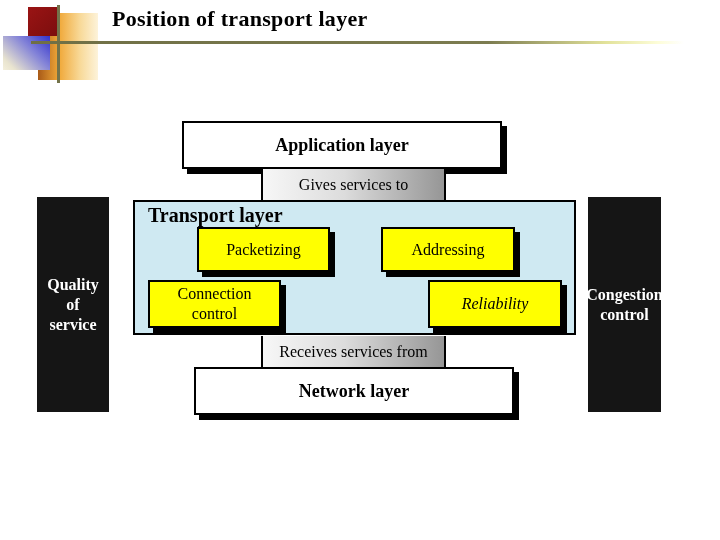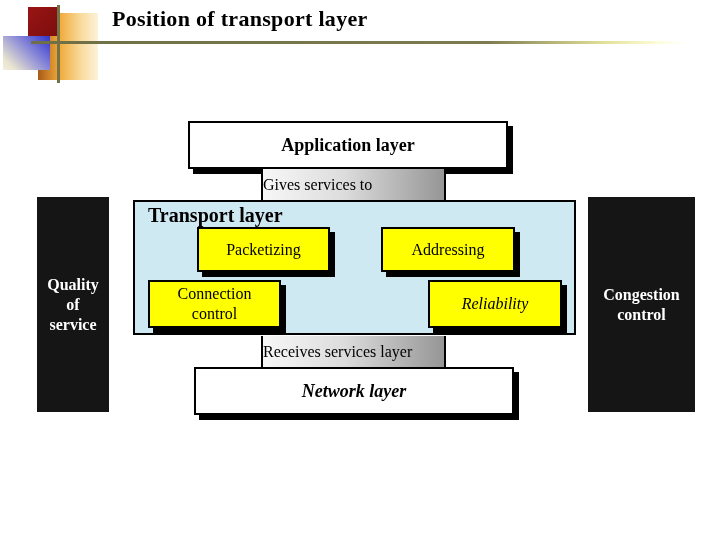--- a/index.html
+++ b/index.html
@@ -36,27 +36,27 @@
     position:absolute;left:112px;top:6px;
     font-size:22px;font-weight:bold;letter-spacing:0.3px;
   }
   
   .layer-box{
     position:absolute;background:#ffffff;border:2px solid #000;
     box-shadow:5px 5px 0 0 #000;
     display:flex;align-items:center;justify-content:center;
     font-weight:bold;font-size:18px;
   }
-  .app-box{left:188px;top:121px;width:316px;height:44px;}
-  .net-box{left:194px;top:367px;width:316px;height:44px;font-style:italic;}
+  .app-box{left:182px;top:121px;width:316px;height:44px;}
+  .net-box{left:194px;top:367px;width:316px;height:44px;}
   .connector{
     position:absolute;width:181px;
     background:linear-gradient(to right,#f7f7f7 0%,#dcdcdc 45%,#969696 100%);
     border-left:2px solid #000;border-right:2px solid #000;
-    display:flex;align-items:center;
+    display:flex;align-items:center;justify-content:center;
     font-size:16px;
   }
   .gives{left:261px;top:169px;height:31px;}
   .receives{left:261px;top:336px;height:31px;}
   .transport-box{
     position:absolute;left:133px;top:200px;width:439px;height:131px;
     background:#cfe9f2;border:2px solid #000;
   }
   .transport-label{
     position:absolute;left:13px;top:2px;
@@ -74,21 +74,21 @@
   .func-connection{left:148px;top:280px;width:129px;height:44px;font-family:Liberation Serif, serif;}
   .func-reliability{left:428px;top:280px;width:130px;height:44px;font-style:italic;}
   .side-box{
     position:absolute;top:197px;height:215px;
     background:#151515;color:#ffffff;
     display:flex;align-items:center;justify-content:center;
     font-weight:bold;font-size:16px;text-align:center;line-height:1.25;
     white-space:pre-line;
   }
   .side-left{left:37px;width:72px;}
-  .side-right{left:588px;width:107px;}
+  .side-right{left:588px;width:73px;}
 </style>
 </head>
 <body>
 
 <div class="slide">
 
   <div class="logo-orange"></div>
   <div class="logo-red"></div>
   <div class="logo-blue"></div>
   <div class="rule-v"></div>
@@ -107,21 +107,21 @@
     <div class="transport-label">Transport layer</div>
   </div>
 
   <div class="func-box func-packetizing">Packetizing</div>
   <div class="func-box func-addressing">Addressing</div>
   <div class="func-box func-connection">Connection
 control</div>
   <div class="func-box func-reliability">Reliability</div>
 
   <div class="connector receives">
-    <span>Receives services layer</span>
+    <span>Receives services from</span>
   </div>
 
   <div class="layer-box net-box">
     <span>Network layer</span>
   </div>
 
   <div class="side-box side-left">Quality
 of
 service</div>
   <div class="side-box side-right">Congestion

